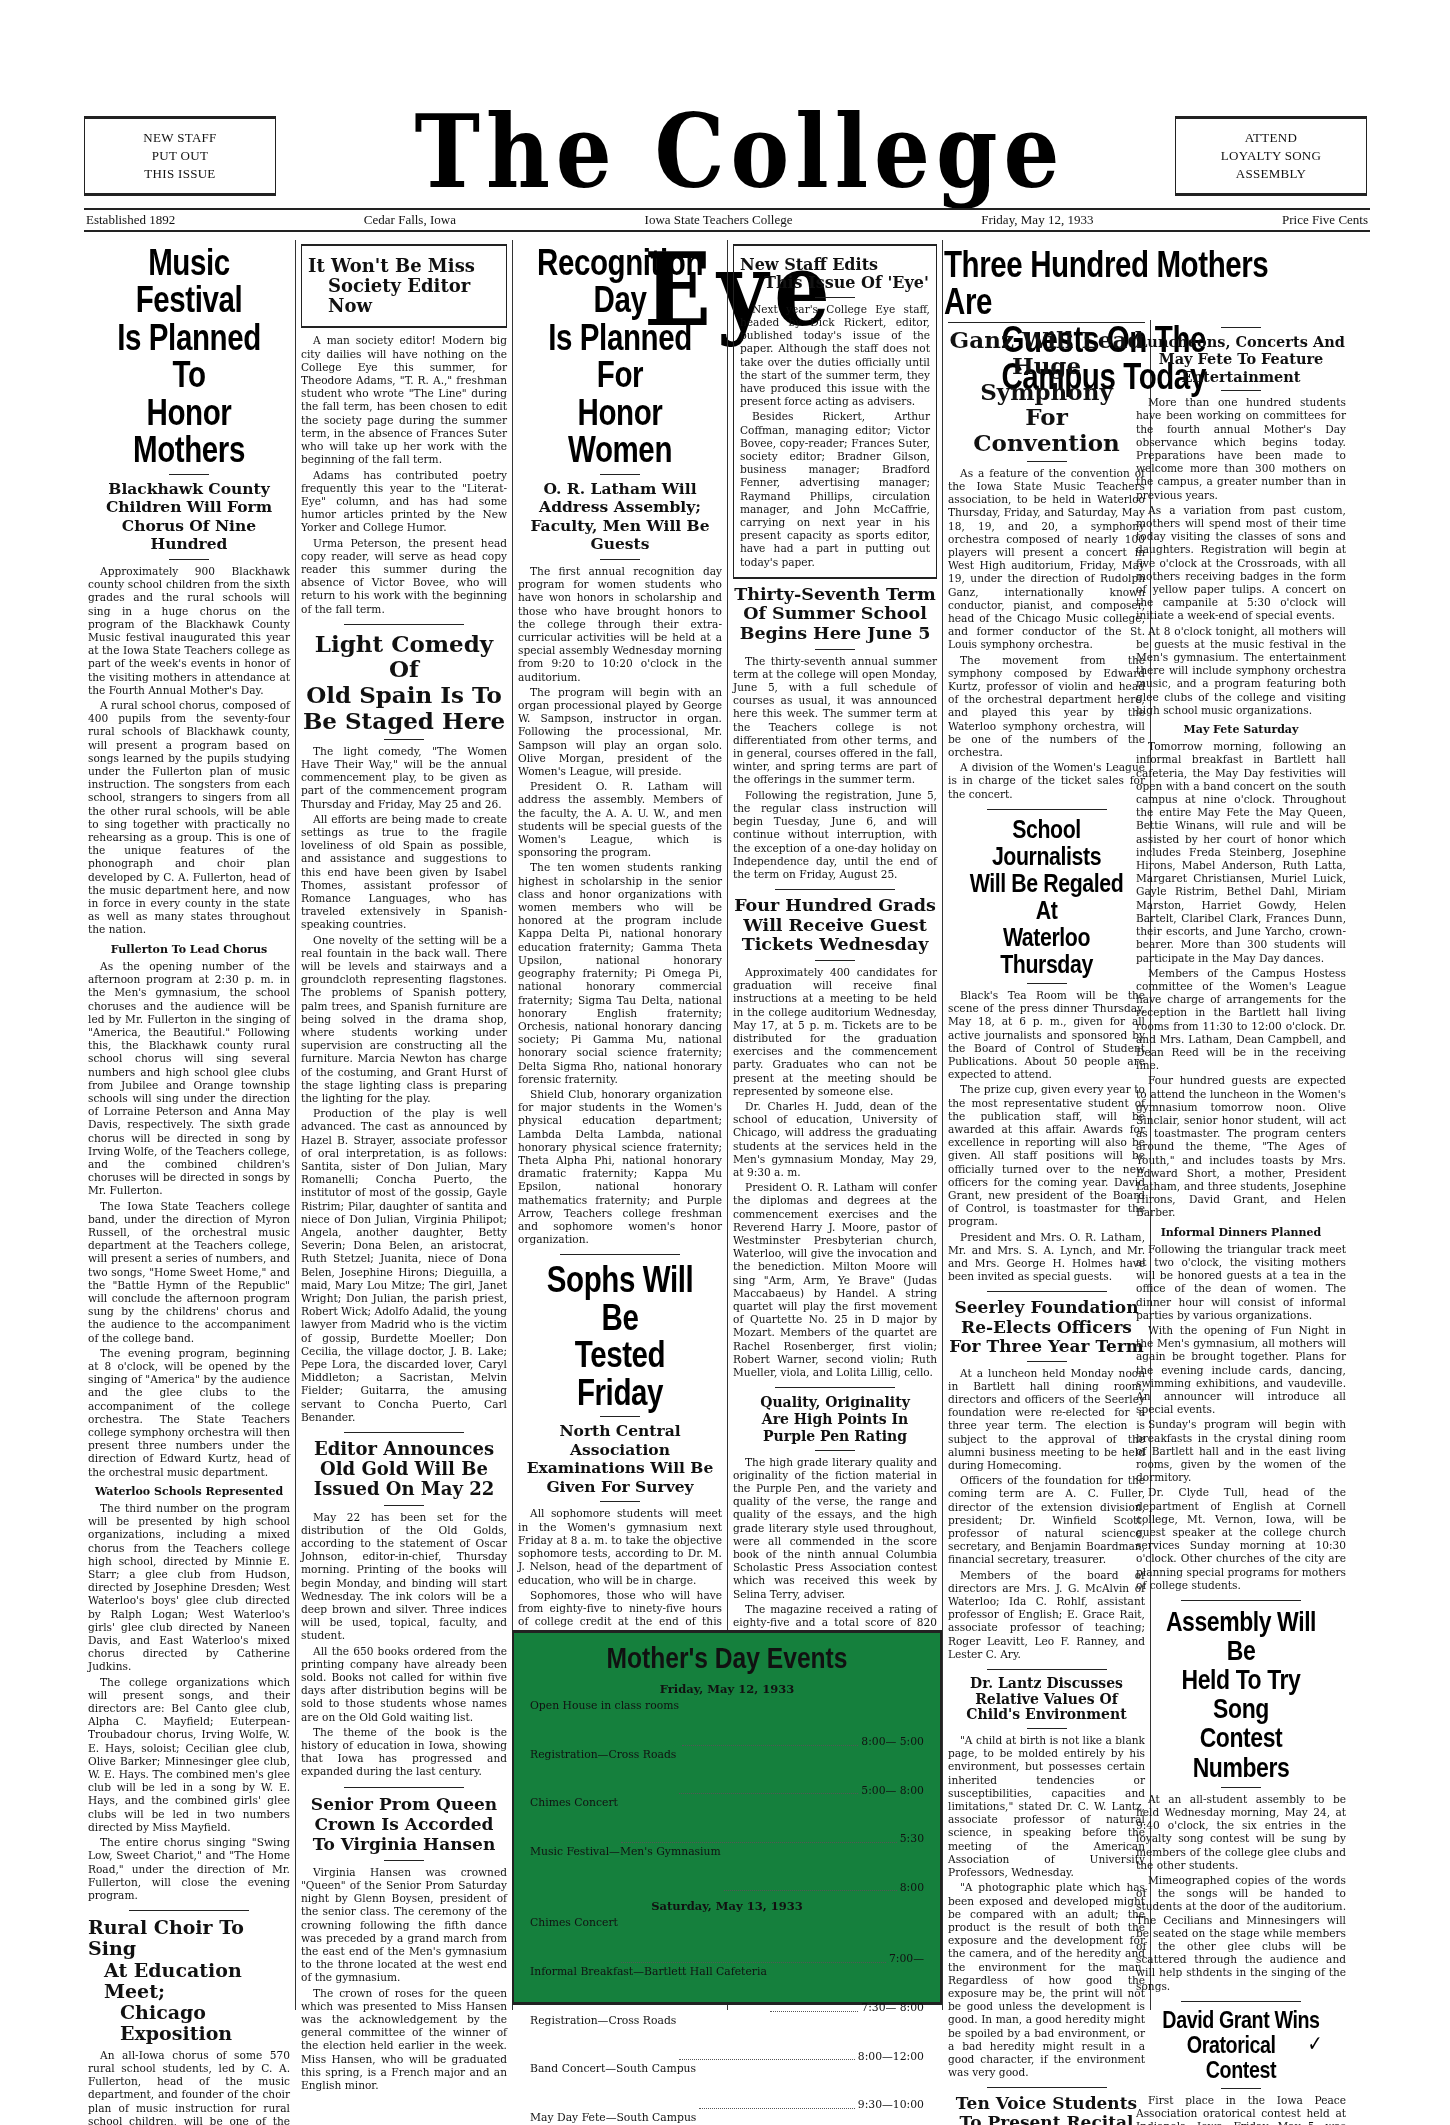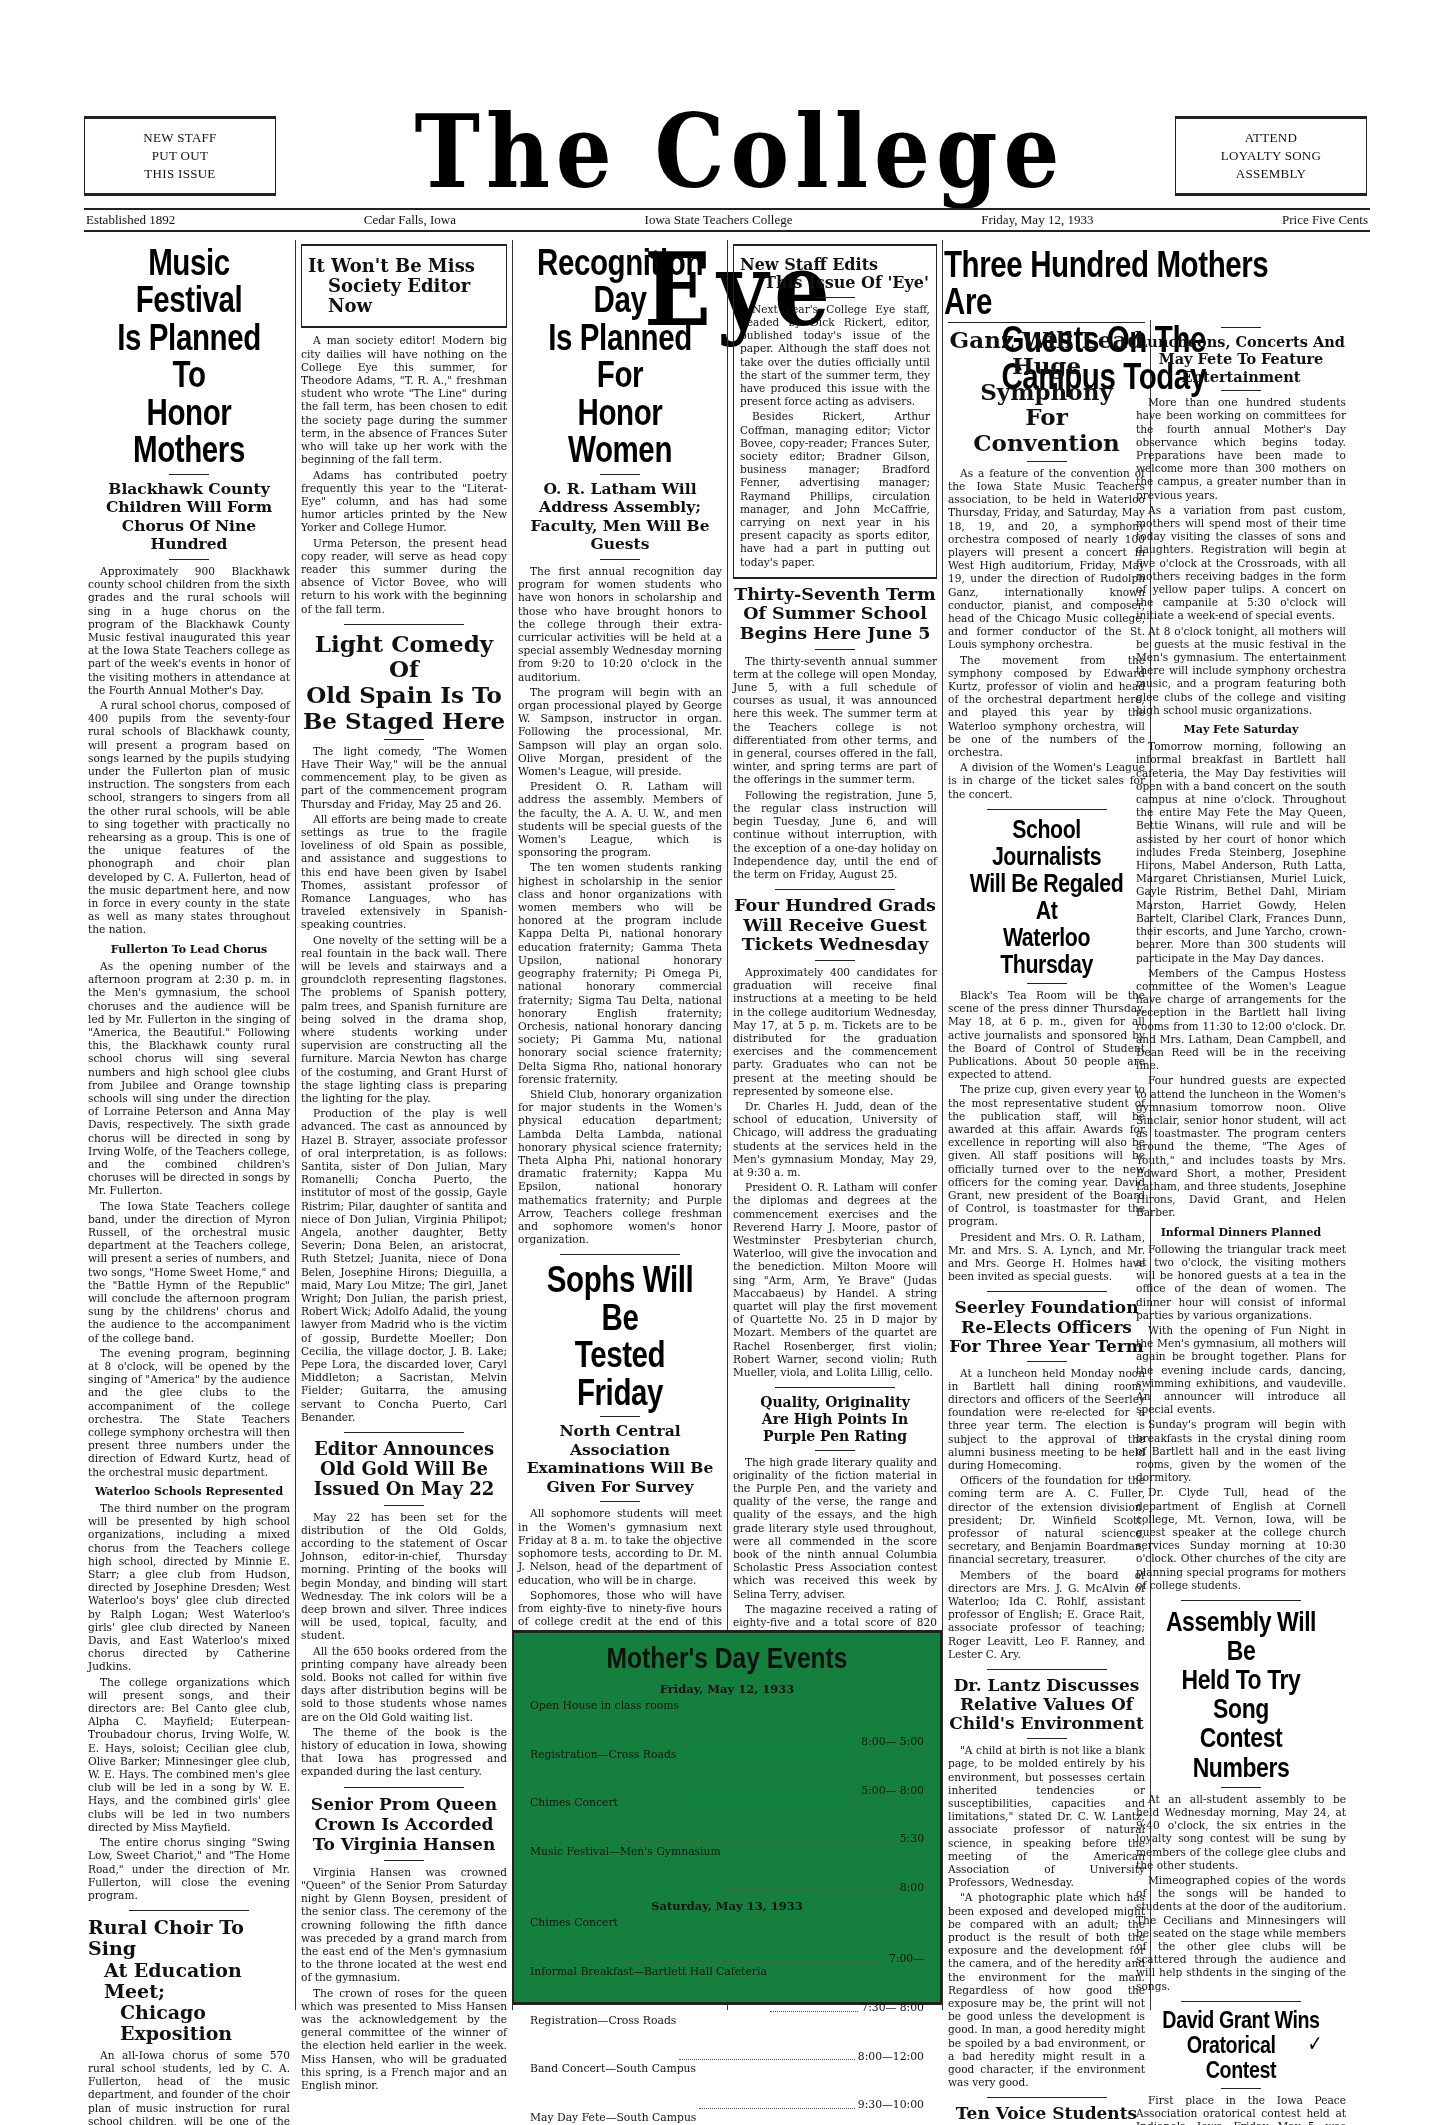--- a/index.html
+++ b/index.html
@@ -266,21 +266,21 @@
       <div>Re-Elects Officers</div>
       <div>For Three Year Term</div>
     </div>
     <div class="dash"></div>
     <div class="body">
       <p>At a luncheon held Monday noon in Bartlett hall dining room, directors and officers of the Seerley foundation were re-elected for a three year term. The election is subject to the approval of the alumni business meeting to be held during Homecoming.</p>
       <p>Officers of the foundation for the coming term are A. C. Fuller, director of the extension division, president; Dr. Winfield Scott, professor of natural science, secretary, and Benjamin Boardman, financial secretary, treasurer.</p>
       <p>Members of the board of directors are Mrs. J. G. McAlvin of Waterloo; Ida C. Rohlf, assistant professor of English; E. Grace Rait, associate professor of teaching; Roger Leavitt, Leo F. Ranney, and Lester C. Ary.</p>
     </div>
     <div class="sep"></div>
-    <div class="hl-it" style="font-size:17px;">
+    <div class="hl-it" style="font-size:14px;">
       <div>Dr. Lantz Discusses</div>
       <div>Relative Values Of</div>
       <div>Child's Environment</div>
     </div>
     <div class="dash"></div>
     <div class="body">
       <p>"A child at birth is not like a blank page, to be molded entirely by his environment, but possesses certain inherited tendencies or susceptibilities, capacities and limitations," stated Dr. C. W. Lantz, associate professor of natural science, in speaking before the meeting of the American Association of University Professors, Wednesday.</p>
       <p>"A photographic plate which has been exposed and developed might be compared with an adult; the product is the result of both the exposure and the development for the camera, and of the heredity and the environment for the man. Regardless of how good the exposure may be, the print will not be good unless the development is good. In man, a good heredity might be spoiled by a bad environment, or a bad heredity might result in a good character, if the environment was very good.</p>
     </div>
     <div class="sep"></div>

